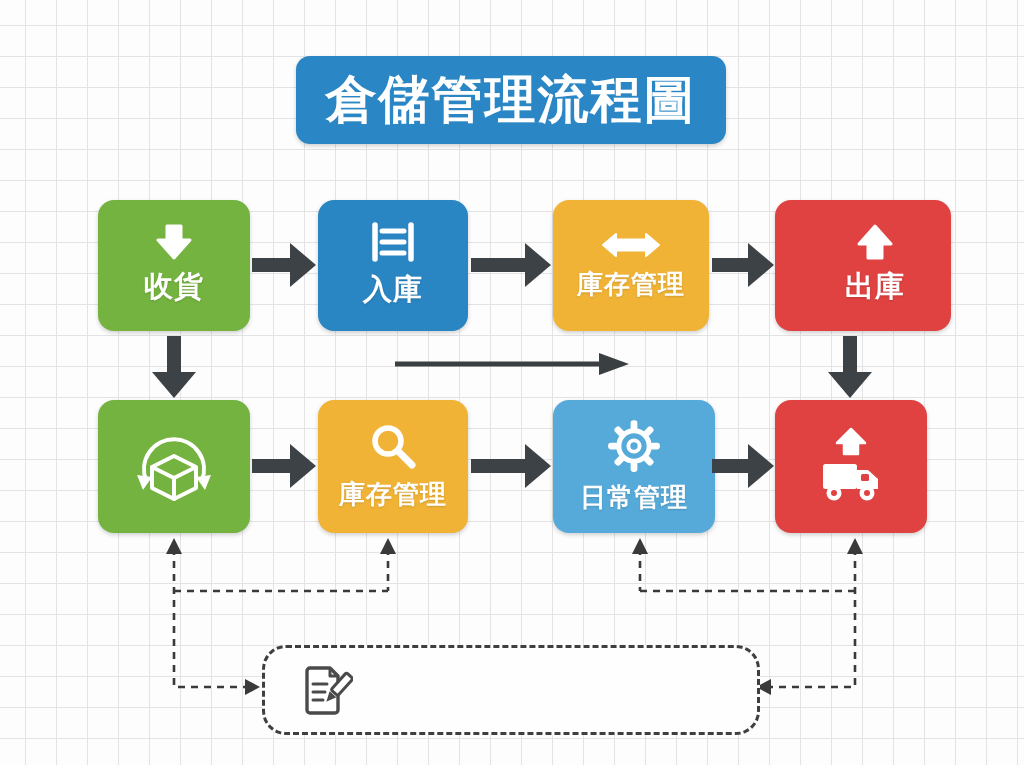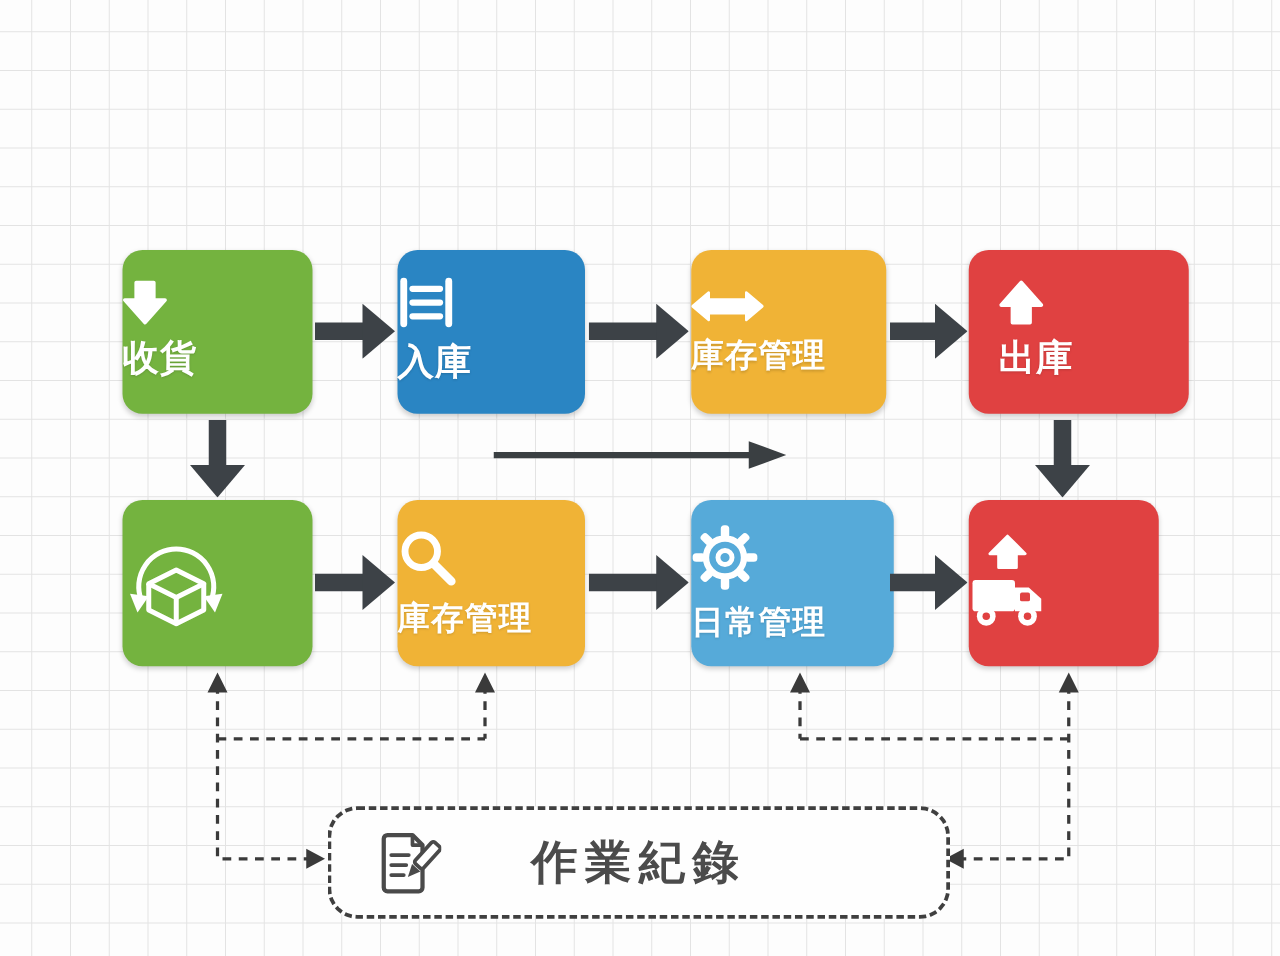--- a/index.html
+++ b/index.html
@@ -15,21 +15,21 @@
   }
   .title{
     position:absolute;left:296px;top:56px;width:430px;height:88px;
     background:#2b86c5;border-radius:14px;
     display:flex;align-items:center;justify-content:center;
     color:#fff;font-size:51px;font-weight:800;letter-spacing:2px;
     box-shadow:0 2px 4px rgba(0,0,0,.18);
   }
   .box{
     position:absolute;border-radius:16px;color:#fff;
-    display:flex;flex-direction:column;align-items:flex-start;justify-content:center;
+    display:flex;flex-direction:column;align-items:center;justify-content:center;
     box-shadow:0 2px 4px rgba(0,0,0,.18);
   }
   .row1{top:200px;height:131px;}
   .row2{top:400px;height:133px;}
   .c-green{background:#74b33f}
   .c-blue{background:#2a85c3}
   .c-yellow{background:#f0b336}
   .c-red{background:#e04141}
   .c-sky{background:#56aad9}
   .box .label{
@@ -47,20 +47,21 @@
     color:#4b4b4b;font-size:37px;font-weight:800;letter-spacing:6px;
   }
   .record-box .doc-icon{position:absolute;left:32px;top:14px;}
   svg{display:block;}
 </style>
 </head>
 <body>
 
 <div id="canvas">
 
+  <div class="title">倉儲管理流程圖</div>
 
   <div class="box row1 c-green" style="left:98px;width:152px;">
     <span>
       <svg width="36" height="36" viewBox="0 0 36 36">
           <path d="M11 2 H25 V16 H34 L18 34 L2 16 H11 Z" fill="#fff" stroke="#fff" stroke-width="3" stroke-linejoin="round"></path>
         </svg>
     </span>
     <span class="label">收貨</span>
   </div>
 
@@ -261,16 +262,15 @@
           <line x1="16" y1="22" x2="30" y2="22"></line>
             <line x1="16" y1="30" x2="28" y2="30"></line>
             <line x1="16" y1="38" x2="26" y2="38"></line>
         </g>
         <g transform="rotate(42 38 30)">
           <rect x="33.5" y="8" width="9" height="23" rx="2" fill="#fff" stroke="#4a4a4a" stroke-width="3"></rect>
           <polygon points="33.5,33 42.5,33 38,43" fill="#4a4a4a"></polygon>
         </g>
       </svg>
     </span>
-    <span class="label">作業紀錄</span>
   </div>
 
 </div>
 
 </body></html>

